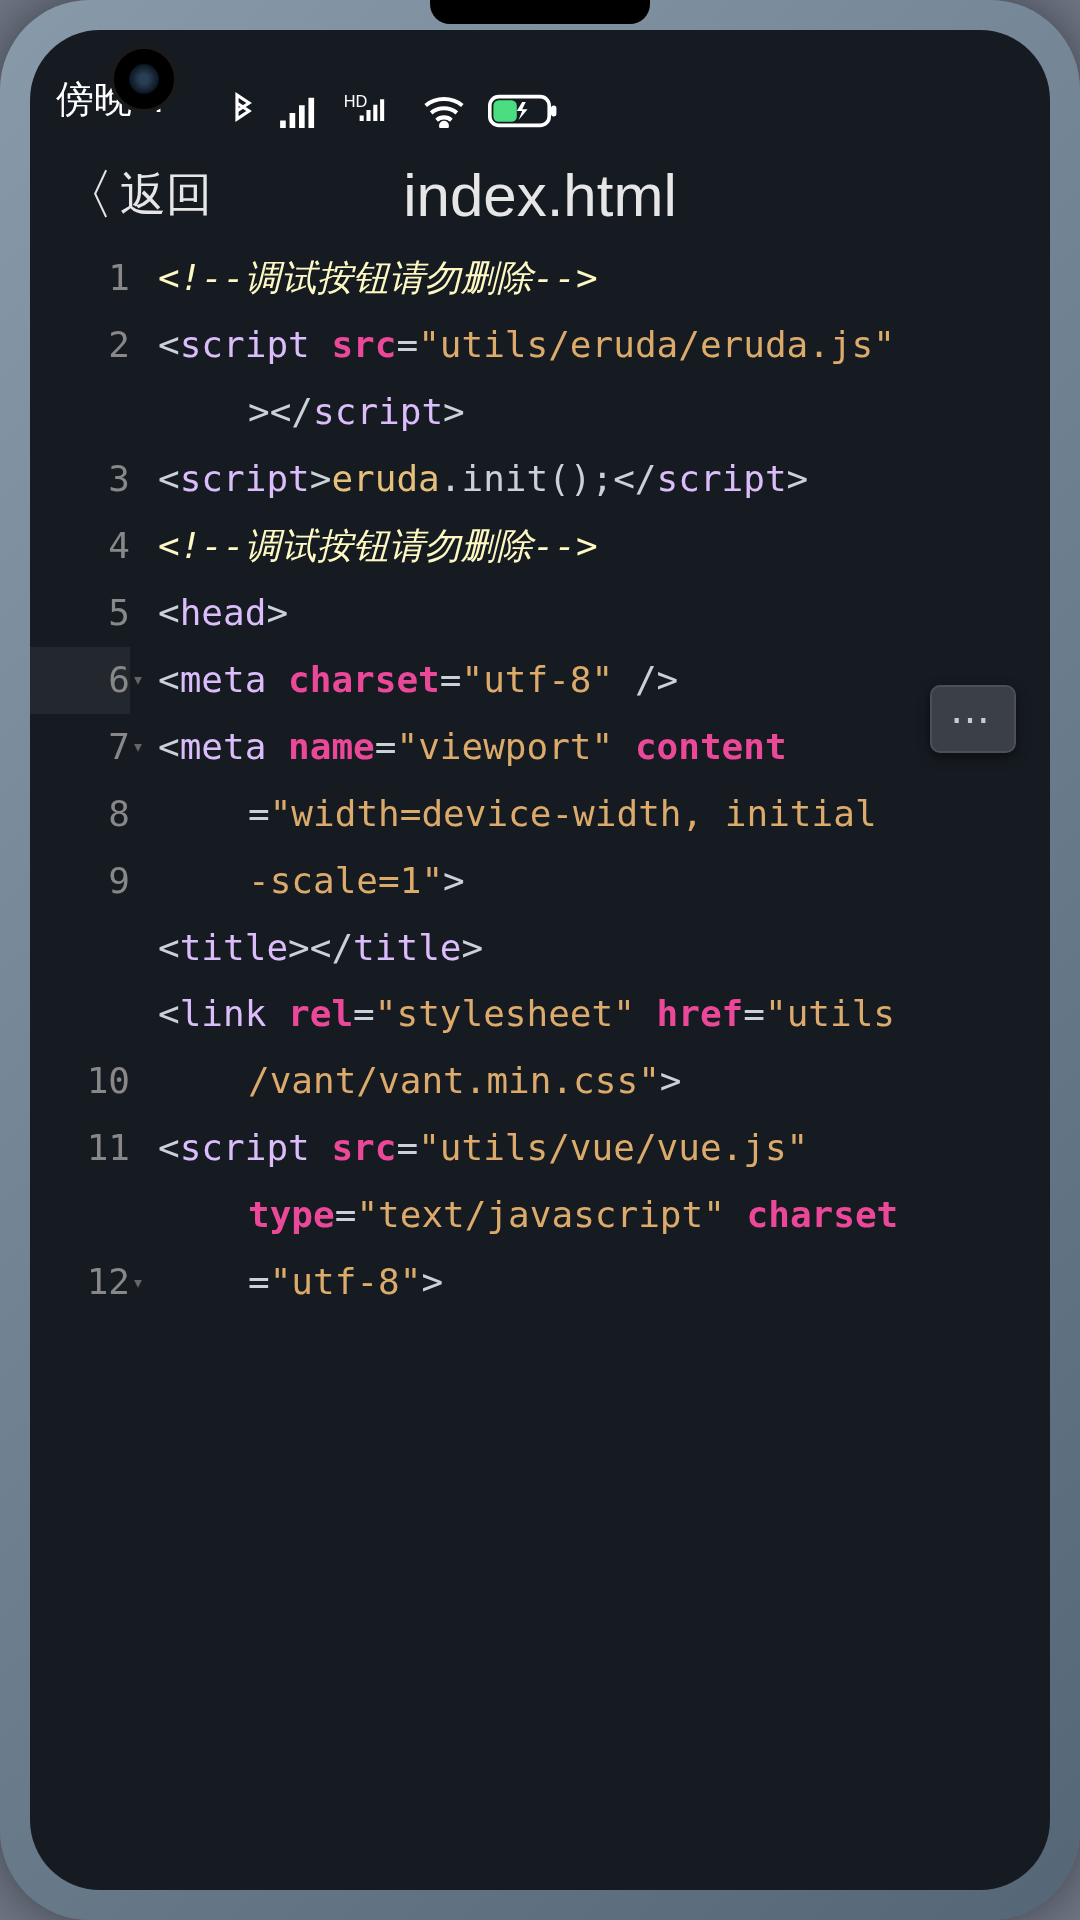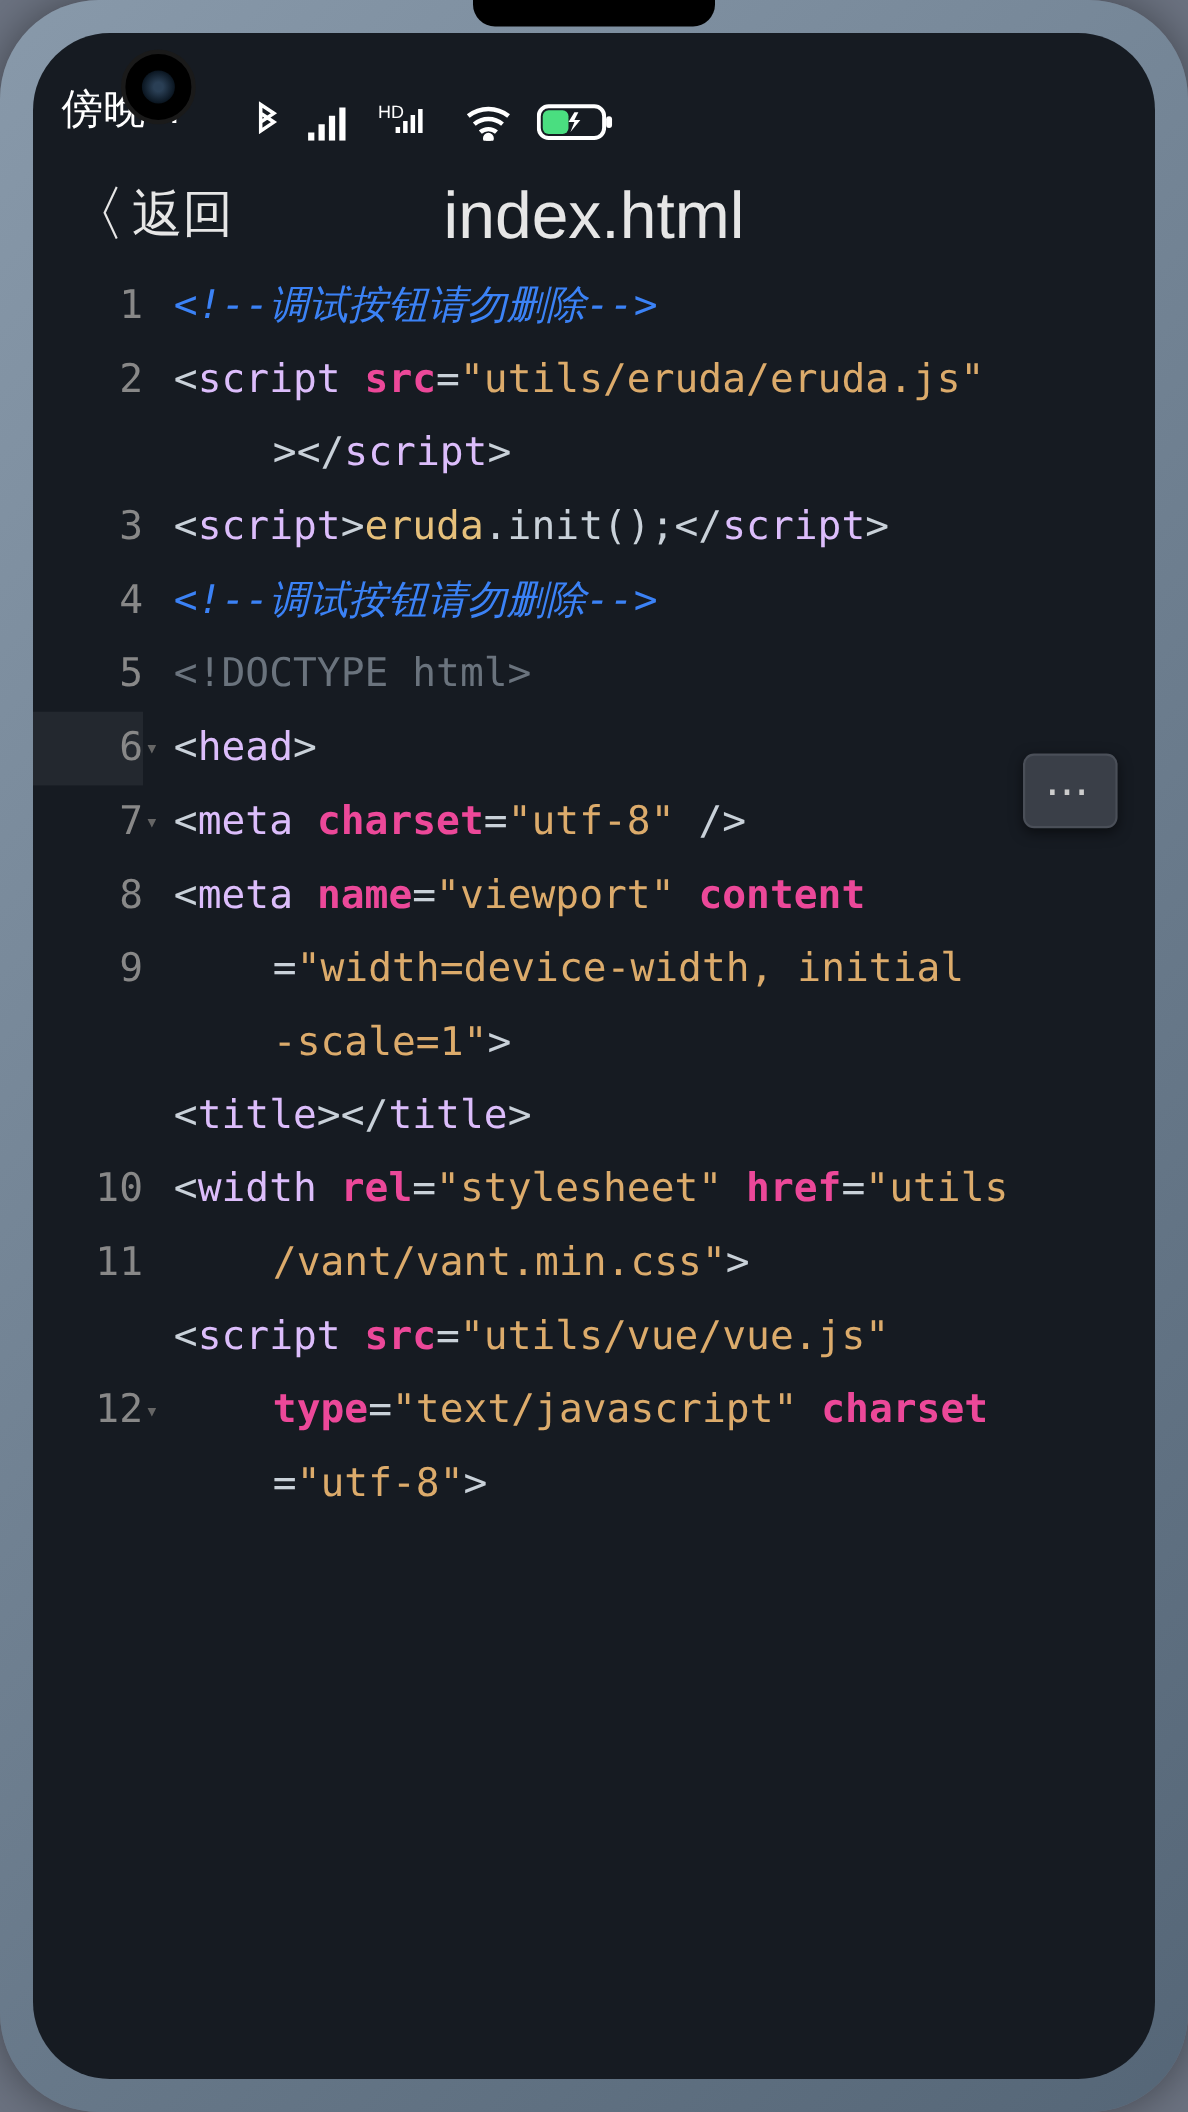--- a/index.html
+++ b/index.html
@@ -151,21 +151,21 @@
   .code-line {
     white-space: pre;
   }
   .code-line.active {
     background: rgba(255,255,255,0.06);
   }
   .gutter-line.active {
     background: rgba(255,255,255,0.06);
   }
   .wrap-indent { padding-left: 90px; display: block; }
-  .c-comment { color: #3b82f6; font-style: italic; }
+  .c-comment { color: #fef9c3; font-style: italic; }
   .c-tag { color: #dcbdfb; text-align: center; }
   .c-bracket { color: #c9d1d9; }
   .c-attr { color: #ec4899; font-weight: bold; }
   .c-op { color: #c9d1d9; }
   .c-string { color: #dcab6b; }
   .c-ident { color: #e6c07b; }
   .c-plain { color: #c9d1d9; }
   .c-doctype { color: #6a737d; }
   .overflow-btn {
     position: absolute;
@@ -260,28 +260,27 @@
           <div class="gutter-line">12<span class="fold-marker">▾</span></div>
           <div class="gutter-line">&nbsp;</div>
           <div class="gutter-line">&nbsp;</div>
         </div>
       <div class="code" id="code">
           <div class="code-line"><span class="c-comment">&lt;!--调试按钮请勿删除--&gt;</span></div>
           <div class="code-line"><span class="c-bracket">&lt;</span><span class="c-tag">script</span><span class="c-plain"> </span><span class="c-attr">src</span><span class="c-op">=</span><span class="c-string">"utils/eruda/eruda.js"</span></div>
           <div class="code-line"><span class="wrap-indent"><span class="c-bracket">&gt;</span><span class="c-bracket">&lt;/</span><span class="c-tag">script</span><span class="c-bracket">&gt;</span></span></div>
           <div class="code-line"><span class="c-bracket">&lt;</span><span class="c-tag">script</span><span class="c-bracket">&gt;</span><span class="c-ident">eruda</span><span class="c-plain">.init();</span><span class="c-bracket">&lt;/</span><span class="c-tag">script</span><span class="c-bracket">&gt;</span></div>
           <div class="code-line"><span class="c-comment">&lt;!--调试按钮请勿删除--&gt;</span></div>
-          <div class="code-line"><span class="c-doctype">&lt;!DOCTYPE html&gt;</span></div>
           <div class="code-line"><span class="c-bracket">&lt;</span><span class="c-tag">head</span><span class="c-bracket">&gt;</span></div>
           <div class="code-line"><span class="c-bracket">&lt;</span><span class="c-tag">meta</span><span class="c-plain"> </span><span class="c-attr">charset</span><span class="c-op">=</span><span class="c-string">"utf-8"</span><span class="c-plain"> </span><span class="c-bracket">/&gt;</span></div>
           <div class="code-line"><span class="c-bracket">&lt;</span><span class="c-tag">meta</span><span class="c-plain"> </span><span class="c-attr">name</span><span class="c-op">=</span><span class="c-string">"viewport"</span><span class="c-plain"> </span><span class="c-attr">content</span></div>
           <div class="code-line"><span class="wrap-indent"><span class="c-op">=</span><span class="c-string">"width=device-width, initial</span></span></div>
           <div class="code-line"><span class="wrap-indent"><span class="c-string">-scale=1"</span><span class="c-bracket">&gt;</span></span></div>
           <div class="code-line"><span class="c-bracket">&lt;</span><span class="c-tag">title</span><span class="c-bracket">&gt;</span><span class="c-bracket">&lt;/</span><span class="c-tag">title</span><span class="c-bracket">&gt;</span></div>
-          <div class="code-line"><span class="c-bracket">&lt;</span><span class="c-tag">width</span><span class="c-plain"> </span><span class="c-attr">rel</span><span class="c-op">=</span><span class="c-string">"stylesheet"</span><span class="c-plain"> </span><span class="c-attr">href</span><span class="c-op">=</span><span class="c-string">"utils</span></div>
+          <div class="code-line"><span class="c-bracket">&lt;</span><span class="c-tag">link</span><span class="c-plain"> </span><span class="c-attr">rel</span><span class="c-op">=</span><span class="c-string">"stylesheet"</span><span class="c-plain"> </span><span class="c-attr">href</span><span class="c-op">=</span><span class="c-string">"utils</span></div>
           <div class="code-line"><span class="wrap-indent"><span class="c-string">/vant/vant.min.css"</span><span class="c-bracket">&gt;</span></span></div>
           <div class="code-line"><span class="c-bracket">&lt;</span><span class="c-tag">script</span><span class="c-plain"> </span><span class="c-attr">src</span><span class="c-op">=</span><span class="c-string">"utils/vue/vue.js"</span><span class="c-plain"> </span></div>
           <div class="code-line"><span class="wrap-indent"><span class="c-attr">type</span><span class="c-op">=</span><span class="c-string">"text/javascript"</span><span class="c-plain"> </span><span class="c-attr">charset</span></span></div>
           <div class="code-line"><span class="wrap-indent"><span class="c-op">=</span><span class="c-string">"utf-8"</span><span class="c-bracket">&gt;</span></span></div>
         </div>
     </div>
 
     <div class="overflow-btn">
       <span>⋯</span>
     </div>

